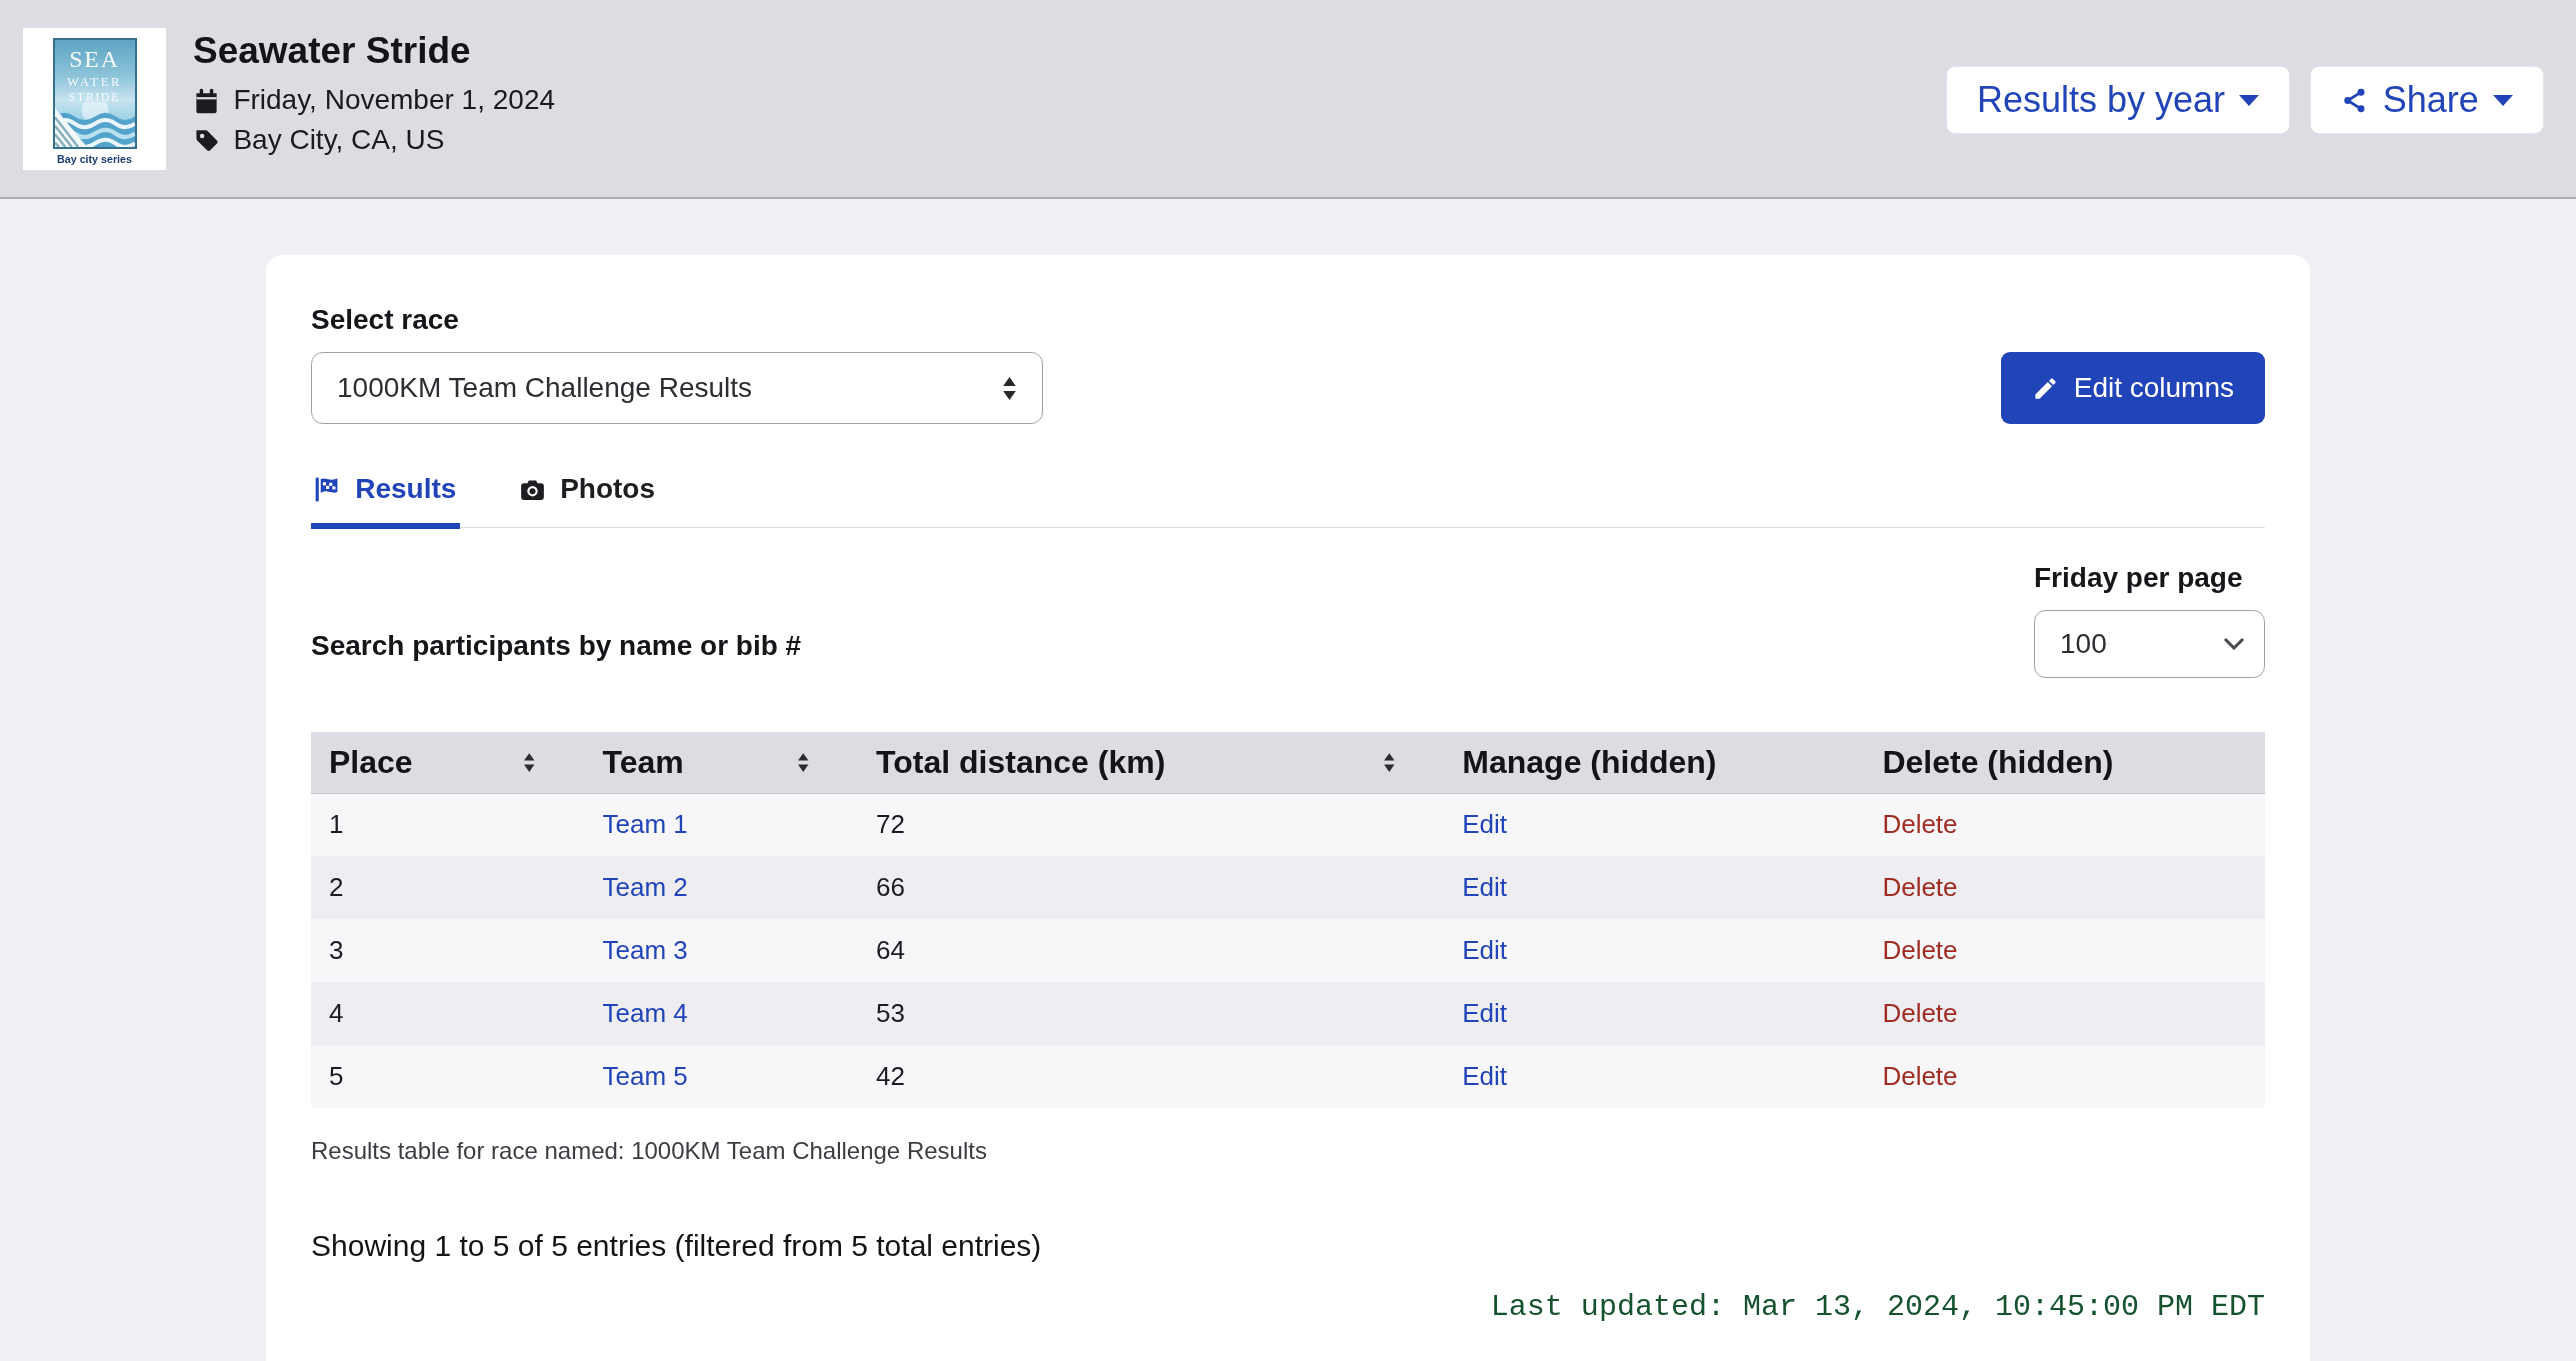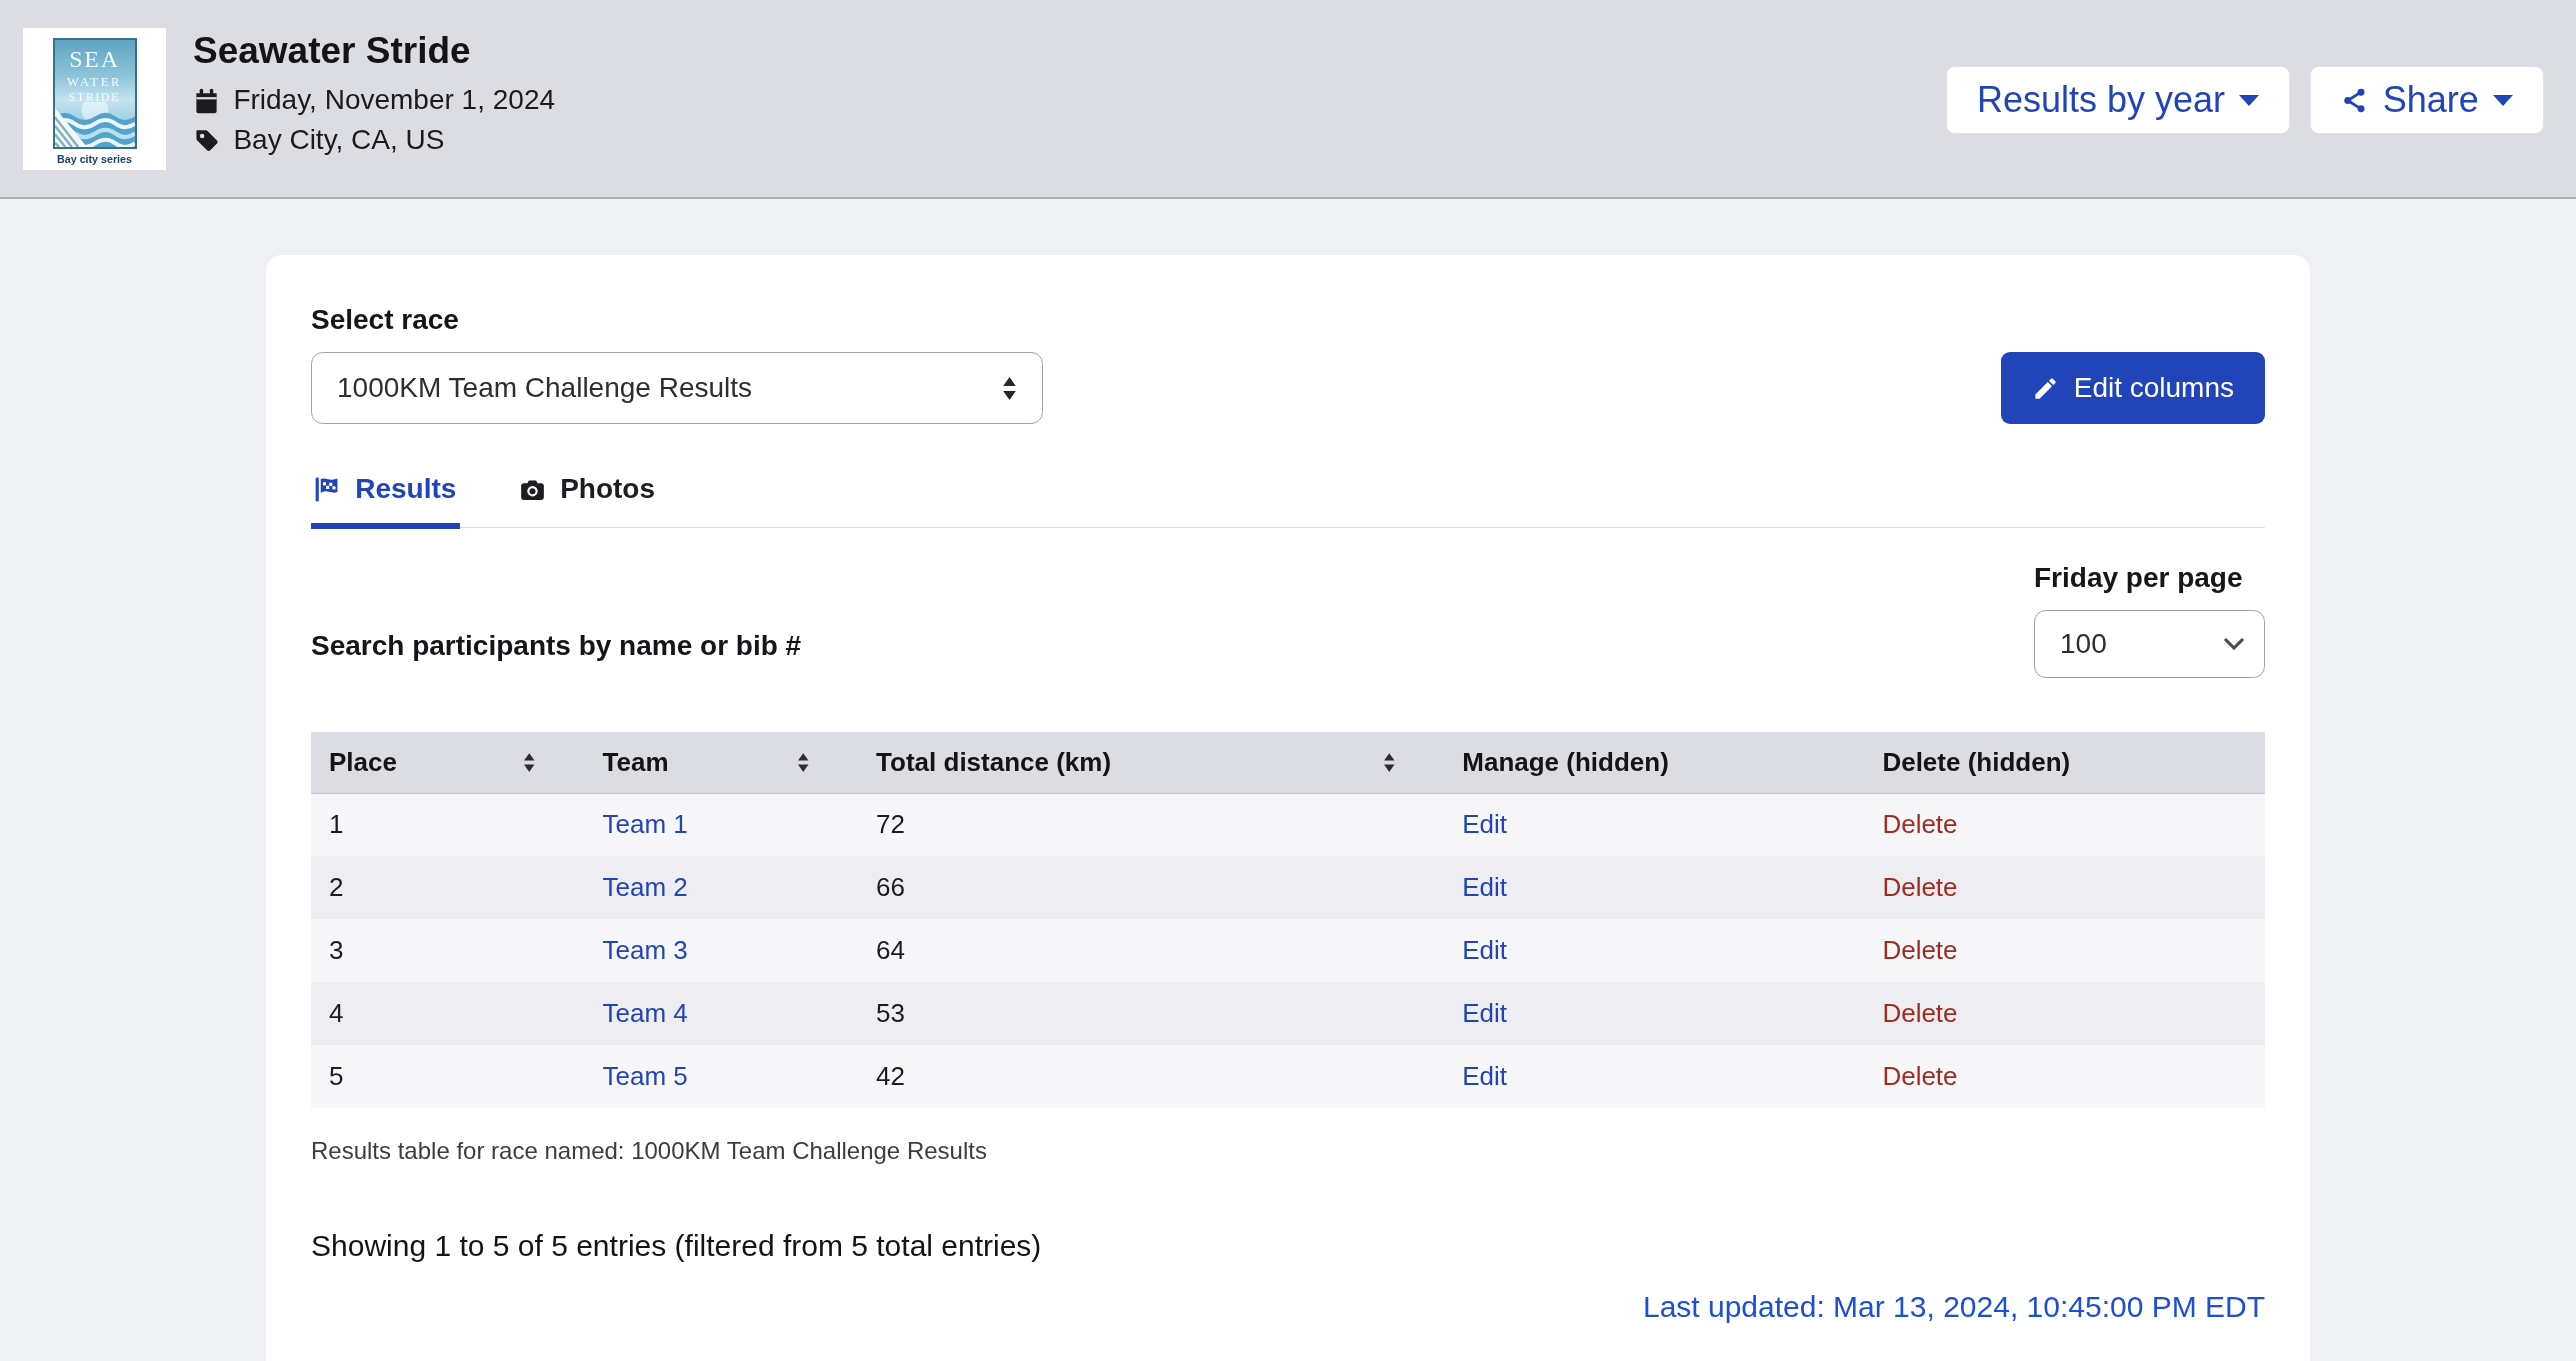--- a/index.html
+++ b/index.html
@@ -127,34 +127,34 @@
     padding: 0 20px 0 25px;
     font-size: 28px; color: #2d2d33; background: #fff;
     cursor: pointer;
   }
   
   table.results { width: 100%; border-collapse: collapse; table-layout: fixed; margin-top: 54px; }
   col.c1 { width: 14%; } col.c2 { width: 14%; } col.c3 { width: 30%; } col.c4 { width: 21.5%; } col.c5 { width: 20.5%; }
   thead th {
     background: #dcdde3;
     height: 61px;
-    font-size: 26px; font-weight: bold; color: #141418;
+    font-size: 32px; font-weight: bold; color: #141418;
     text-align: left;
     padding: 0 49px 0 18px;
     border-bottom: 1.8px solid #c4c4cc;
   }
   thead th .th-inner { display: flex; align-items: center; justify-content: space-between; }
   tbody td { height: 63px; padding: 0 18px; font-size: 26px; color: #1b1b20; }
   tbody tr:nth-child(odd)  { background: #f7f7fa; }
   tbody tr:nth-child(even) { background: #ededf2; }
   a.team-link, a.edit-link { color: #2144b8; text-decoration: none; cursor: pointer; }
   a.delete-link { color: #a02c21; text-decoration: none; cursor: pointer; }
   .table-caption { font-size: 24px; color: #3c3c43; margin-top: 29px; }
   .showing-text { font-size: 30px; color: #141418; margin-top: 64px; }
-  .last-updated { font-size: 30px; color: #1d4ed8; text-align: right; margin-top: 27px; }
+  .last-updated { font-size: 30px; color: #14532d; text-align: right; margin-top: 27px; font-family: Liberation Mono, monospace; }
 </style>
 </head>
 <body>
 
 <header class="site-header">
   <div class="logo-card">
     <div class="poster">
       <div class="l1">SEA</div>
       <div class="l2">WATER</div>
       <div class="l3">STRIDE</div>

